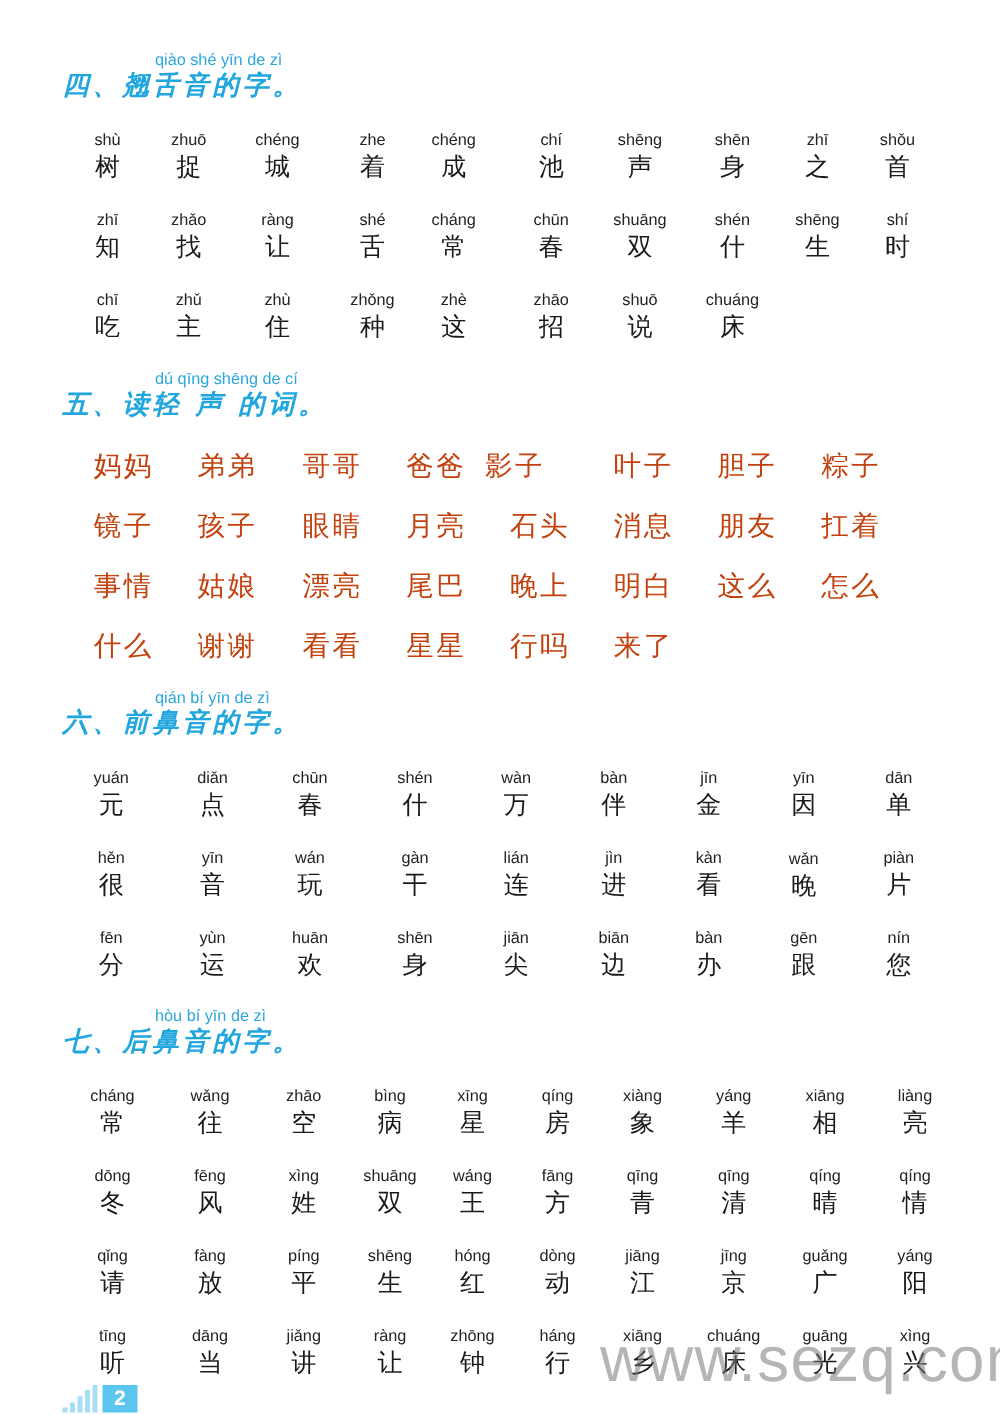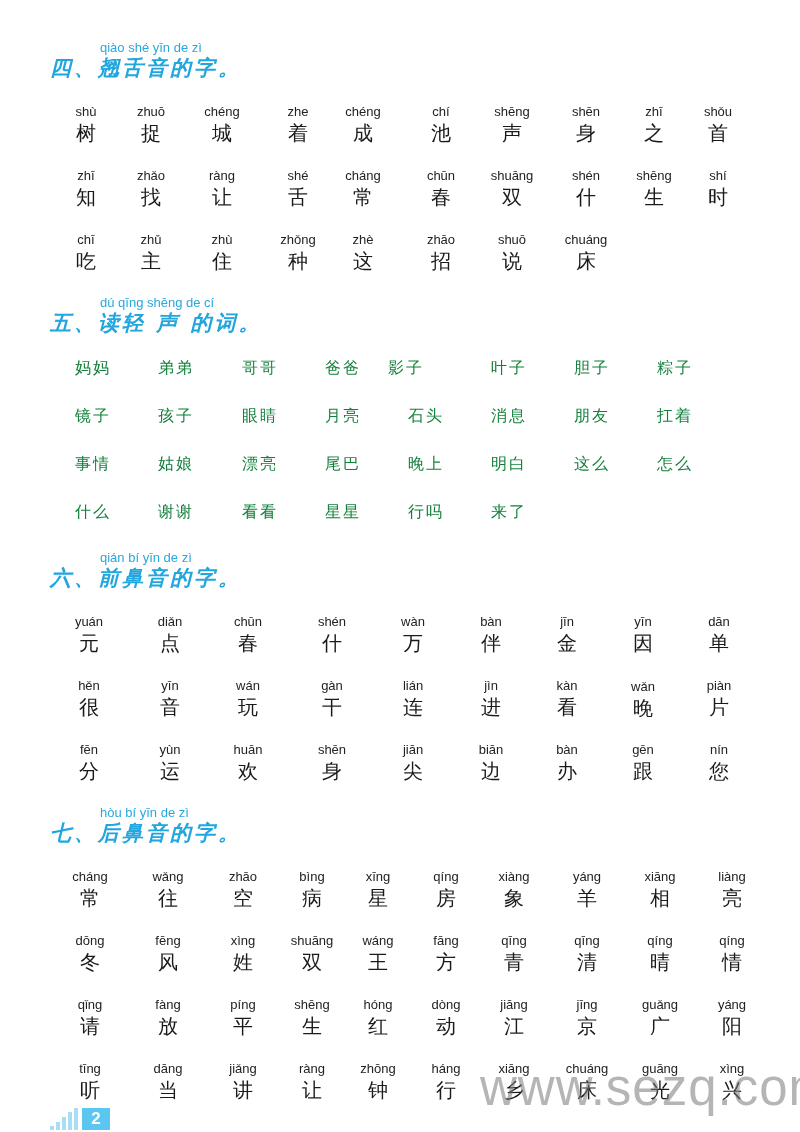--- a/index.html
+++ b/index.html
@@ -1,25 +1,25 @@
 <!DOCTYPE html>
 <html><head>
 <meta charset="utf-8">
 <style>
   html, body { margin: 0; padding: 0; }
   body {
     width: 800px; height: 1132px; background: #ffffff; position: relative; overflow: hidden;
     font-family: "DejaVu Sans", sans-serif; color: #1a1a1a;
   }
-  .title-py { position: absolute; font-family: "Liberation Sans", sans-serif; font-size: 13px; color: #2aa7dc; white-space: nowrap; }
+  .title-py { position: absolute; font-family: "Liberation Sans", sans-serif; font-size: 13px; color: #2aa7dc; white-space: nowrap; margin-left: 24px; }
   .title-text { position: absolute; font-family: "DejaVu Sans", sans-serif; font-size: 21px; font-weight: bold; color: #22a6de; white-space: nowrap; letter-spacing: 3px; font-style: italic; }
   .char-cell { position: absolute; width: 60px; text-align: center; }
   .char-py { display: block; font-family: "Liberation Sans", sans-serif; font-size: 13px; color: #222; line-height: 16px; height: 16px; white-space: nowrap; }
   .char-hz { display: block; font-family: "DejaVu Serif", serif; font-size: 20px; color: #1a1a1a; line-height: 26px; }
-  .word-cell { position: absolute; font-family: Liberation Mono, monospace; font-size: 16px; color: #15803d; letter-spacing: 2px; white-space: nowrap; }
+  .word-cell { position: absolute; font-family: Liberation Mono, monospace; font-size: 22px; color: #c2410c; letter-spacing: 2px; white-space: nowrap; }
   .page-num-box { position: absolute; left: 82px; top: 1108px; width: 28px; height: 22px; background: #5bc6ef; color: #fff; font-family: "Liberation Sans", sans-serif; font-size: 17px; font-weight: bold; text-align: center; line-height: 22px; }
   .bars { position: absolute; left: 50px; top: 1108px; width: 30px; height: 22px; }
   .bars span { position: absolute; bottom: 0; width: 4px; background: #a8def5; }
   .watermark { position: absolute; left: 480px; top: 1058px; font-family: "Liberation Sans", sans-serif; font-size: 51px; color: rgba(120,120,120,0.55); letter-spacing: 1px; white-space: nowrap; }
 </style>
 </head>
 <body>
 
 <div id="root">
     <div class="title-py" style="left:100px;top:40px">qiào shé yīn de zì</div>

